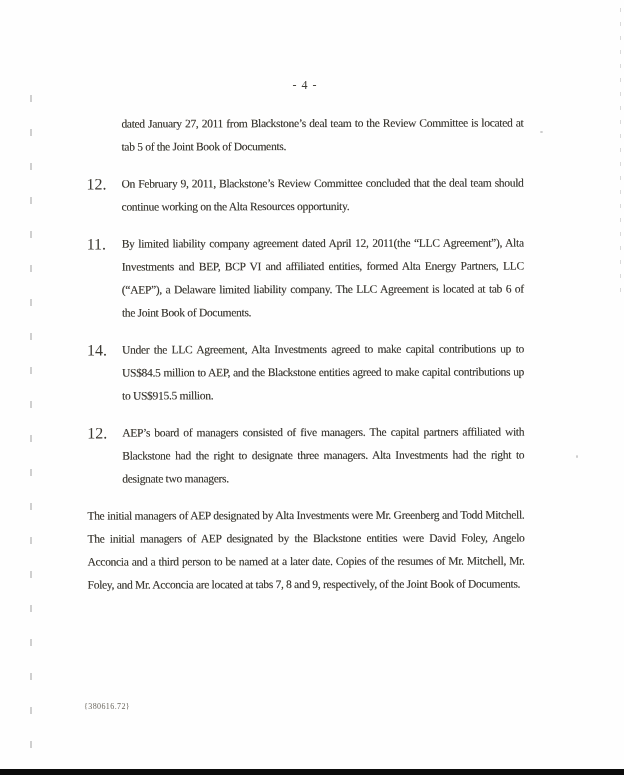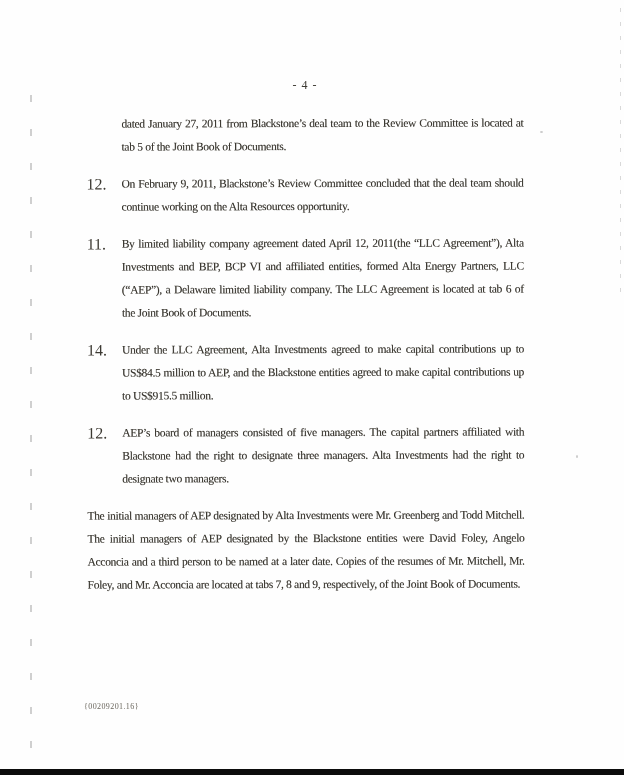--- a/index.html
+++ b/index.html
@@ -137,21 +137,21 @@
       </div>
       <div class="para">
         <div class="para-num">12.</div>
         <div class="para-text">AEP’s board of managers consisted of five managers. The capital partners affiliated with Blackstone had the right to designate three managers. Alta Investments had the right to designate two managers.</div>
       </div>
       <div class="para">
         <div class="para-text">The initial managers of AEP designated by Alta Investments were Mr. Greenberg and Todd Mitchell. The initial managers of AEP designated by the Blackstone entities were David Foley, Angelo Acconcia and a third person to be named at a later date. Copies of the resumes of Mr. Mitchell, Mr. Foley, and Mr. Acconcia are located at tabs 7, 8 and 9, respectively, of the Joint Book of Documents.</div>
       </div>
     </div>
 
-  <div class="doc-footer">{00209201.16}</div>
+  <div class="doc-footer">{380616.72}</div>
 
   <div class="scan-edge-left"></div>
   <div class="scan-edge-right"></div>
   <div class="scan-speck-1"></div>
   <div class="scan-speck-2"></div>
   <div class="scan-bar-bottom"></div>
 
 </div>
 
 </body></html>

